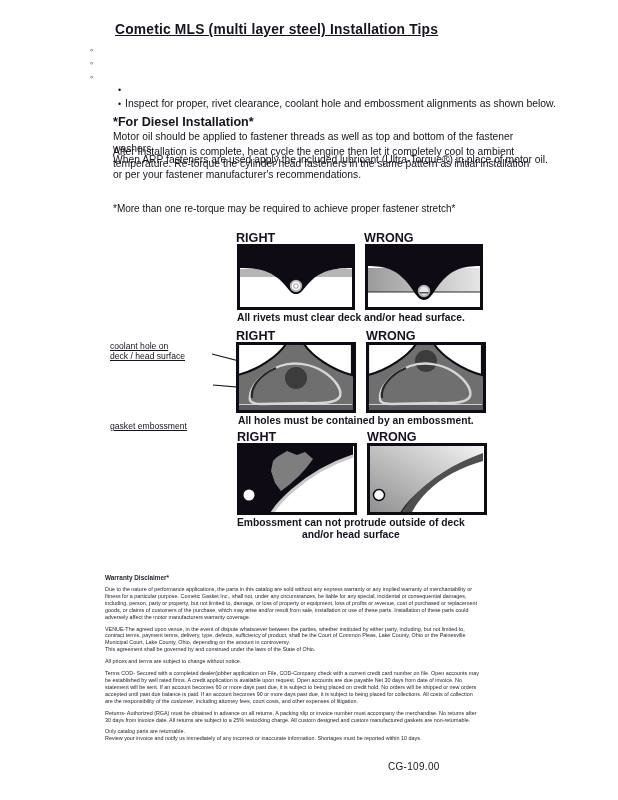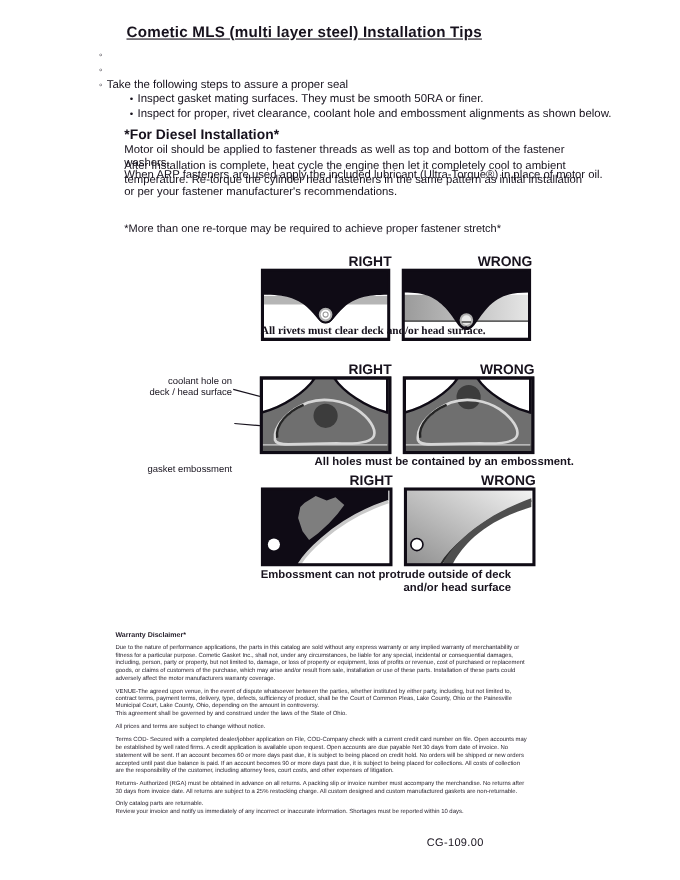--- a/index.html
+++ b/index.html
@@ -14,26 +14,26 @@
   .bullets{position:absolute;left:90px;top:44px;font-size:10.4px;line-height:13.3px;white-space:nowrap;}
   .b{display:flex;align-items:baseline;}
   .b .mk{width:7px;font-size:9px;flex:0 0 auto;}
   .b.l1{margin-left:28px;}
   .diesel-h{position:absolute;left:113px;top:115px;font-size:12.6px;font-weight:bold;white-space:nowrap;}
   .bodytext{font-size:10.3px;line-height:11.6px;white-space:pre-line;}
   .p1{position:absolute;left:113px;top:131px;width:440px;}
   .p2{position:absolute;left:113px;top:146px;width:440px;}
   .note{position:absolute;left:113px;top:202.5px;font-size:10px;white-space:nowrap;}
 
-  .dg-h{position:absolute;width:120px;text-align:right;font-size:12.6px;font-weight:bold;}
+  .dg-h{position:absolute;width:120px;text-align:left;font-size:12.6px;font-weight:bold;}
   .dg-box{position:absolute;}
   .cap{position:absolute;font-size:10.3px;font-weight:bold;white-space:pre-line;line-height:11.5px;}
-  .cap2{text-align:right;}
-
-  .lbl{position:absolute;font-size:8.6px;line-height:9.6px;text-align:right;white-space:pre-line;}
+  .cap2{text-align:center;}
+
+  .lbl{position:absolute;font-size:8.6px;line-height:9.6px;white-space:pre-line;text-decoration:underline;}
   .leader{position:absolute;left:205px;top:342px;}
 
   .warranty{position:absolute;left:105px;top:574px;width:430px;color:#241e2a;}
   .warranty .wh{font-size:6.4px;font-weight:bold;line-height:7px;margin:0 0 5px 0;}
   .warranty p{font-size:5.4px;line-height:6.9px;margin:0 0 5px 0;white-space:pre-line;}
   .partnum{position:absolute;left:388px;top:761px;font-size:10px;letter-spacing:.3px;}
 </style>
 </head>
 <body>
 
@@ -43,25 +43,23 @@
 
   <div class="bullets">
     <div class="b l0">
         <span class="mk">◦</span>
       </div>
     <div class="b l0">
         <span class="mk">◦</span>
       </div>
     <div class="b l0">
         <span class="mk">◦</span>
-        <span>Take the following steps to assure a proper seal</span>
       </div>
     <div class="b l1">
         <span class="mk">•</span>
-        <span>Inspect gasket mating surfaces.  They must be smooth 50RA or finer.</span>
       </div>
     <div class="b l1">
         <span class="mk">•</span>
         <span>Inspect for proper, rivet clearance, coolant hole and embossment alignments as shown below.</span>
       </div>
   </div>
 
   <div class="diesel-h">*For Diesel Installation*</div>
   <div class="bodytext p1">Motor oil should be applied to fastener threads as well as top and bottom of the fastener washers.
 When ARP fasteners are used apply the included lubricant (Ultra-Torque®) in place of motor oil.</div>
@@ -95,21 +93,21 @@
     <rect x="2" y="24" width="114" height="24" fill="url(#gdeck)"></rect>
     <rect x="2" y="48" width="114" height="16" fill="#ffffff"></rect>
     <line x1="2" y1="48" x2="116" y2="48" stroke="#2c2c2c" stroke-width="1.2"></line>
     <path d="M2,2 H116 V22 C96,22 88,26 78,36 C68,47 66,56 59,56 C52,56 50,47 40,36 C30,26 22,22 2,22 Z" fill="#0f0b15"></path>
     <circle cx="59" cy="47" r="7" fill="#b0b0b0" stroke="#0f0b15" stroke-width="1.6"></circle>
     <circle cx="59" cy="47" r="4.4" fill="#e9e9e9"></circle>
     <line x1="54.8" y1="48.8" x2="63.2" y2="48.8" stroke="#444444" stroke-width="1.4"></line>
     <rect x="1.5" y="1.5" width="115" height="63" fill="none" stroke="#0f0b15" stroke-width="3"></rect>
   </svg>
 
-  <div class="cap" style="left:237px;top:296px;font-family:Liberation Serif, serif;">All rivets must clear deck and/or head surface.</div>
+  <div class="cap" style="left:237px;top:312px;">All rivets must clear deck and/or head surface.</div>
 
   <div class="dg-h" style="left:236px;top:329px;">RIGHT</div>
   <div class="dg-h" style="left:366px;top:329px;">WRONG</div>
 
   <div class="lbl" style="left:110px;top:342px;width:101px;">coolant hole on
 deck / head surface</div>
   <div class="lbl" style="left:110px;top:378px;width:101px;margin-top:44px;">gasket embossment</div>
 
   <svg class="leader" width="110" height="55" viewBox="0 0 110 55">
     <line x1="7" y1="12" x2="92" y2="34" stroke="#17121d" stroke-width="1.1"></line>
@@ -133,21 +131,21 @@
     <path d="M2,2 H50 C42,14 22,28 2,33 Z" fill="#ffffff" stroke="#0f0b15" stroke-width="2.2"></path>
     <path d="M68,2 H116 V33 C96,28 76,14 68,2 Z" fill="#ffffff" stroke="#0f0b15" stroke-width="2.2"></path>
     <rect x="2" y="63" width="116" height="6" fill="#5a5a5a"></rect>
     <line x1="2" y1="62.5" x2="116" y2="62.5" stroke="#cfcfcf" stroke-width="1.2"></line>
     <circle cx="60" cy="19" r="11" fill="#3c3c3c"></circle>
     <path d="M14,58 C12,44 28,30 44,24 C58,19 76,22 88,30 C100,38 106,48 104,54 C102,60 90,62 70,61 L26,62 C18,62 15,61 14,58 Z" fill="none" stroke="#d6d6d6" stroke-width="2.4"></path>
     <path d="M16,56 C14,44 26,32 40,26" fill="none" stroke="#262626" stroke-width="2.2"></path>
     <rect x="1.5" y="1.5" width="117" height="68" fill="none" stroke="#0f0b15" stroke-width="3"></rect>
   </svg>
 
-  <div class="cap" style="left:238px;top:415px;margin-left:48px;">All holes must be contained by an embossment.</div>
+  <div class="cap" style="left:238px;top:415px;">All holes must be contained by an embossment.</div>
 
   <div class="dg-h" style="left:237px;top:430px;">RIGHT</div>
   <div class="dg-h" style="left:367px;top:430px;">WRONG</div>
 
   <svg class="dg-box" style="left:237px;top:443px;" width="120" height="72" viewBox="0 0 120 72">
     <rect x="0" y="0" width="120" height="72" fill="#ffffff"></rect>
     <path d="M2,2 H116 V12 C92,20 72,32 56,46 C44,56 38,63 34,70 L2,70 Z" fill="#0f0b15"></path>
     <polygon points="40,14 50,8 60,12 68,9 76,16 70,24 62,33 52,42 44,48 38,40 34,28 36,18" fill="#7e7e7e"></polygon>
     <path d="M116,13 C92,21 72,33 56,47 C45,56.5 39,63.5 35,70" fill="none" stroke="#c9c9c9" stroke-width="3.2"></path>
     <circle cx="12" cy="52" r="5.5" fill="#ffffff"></circle>

